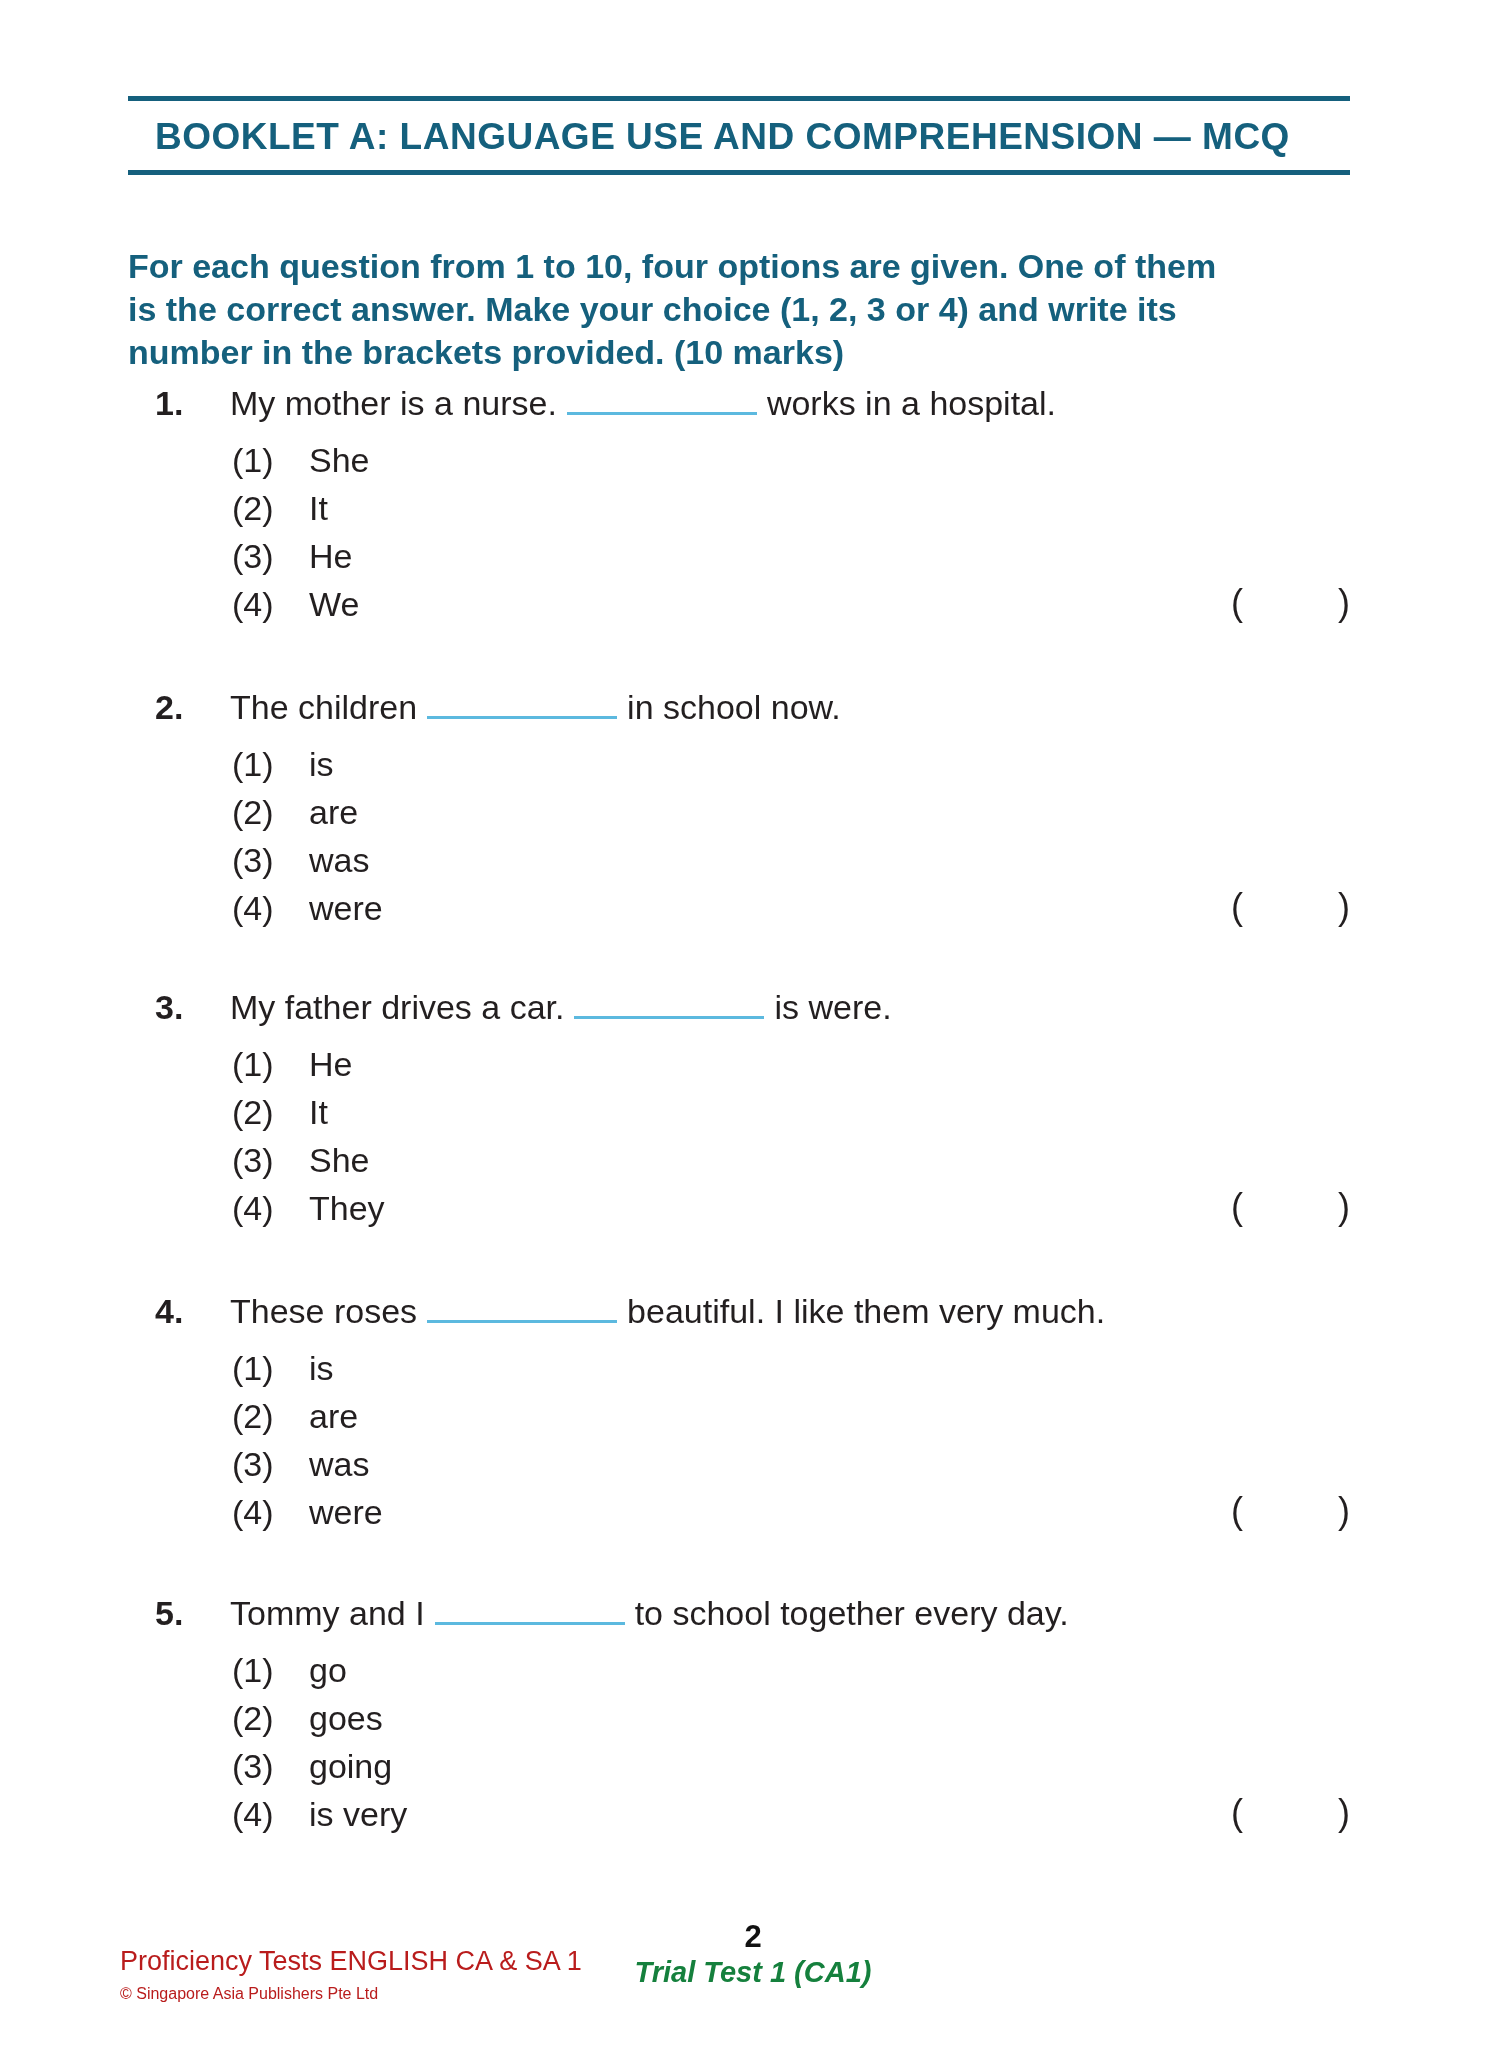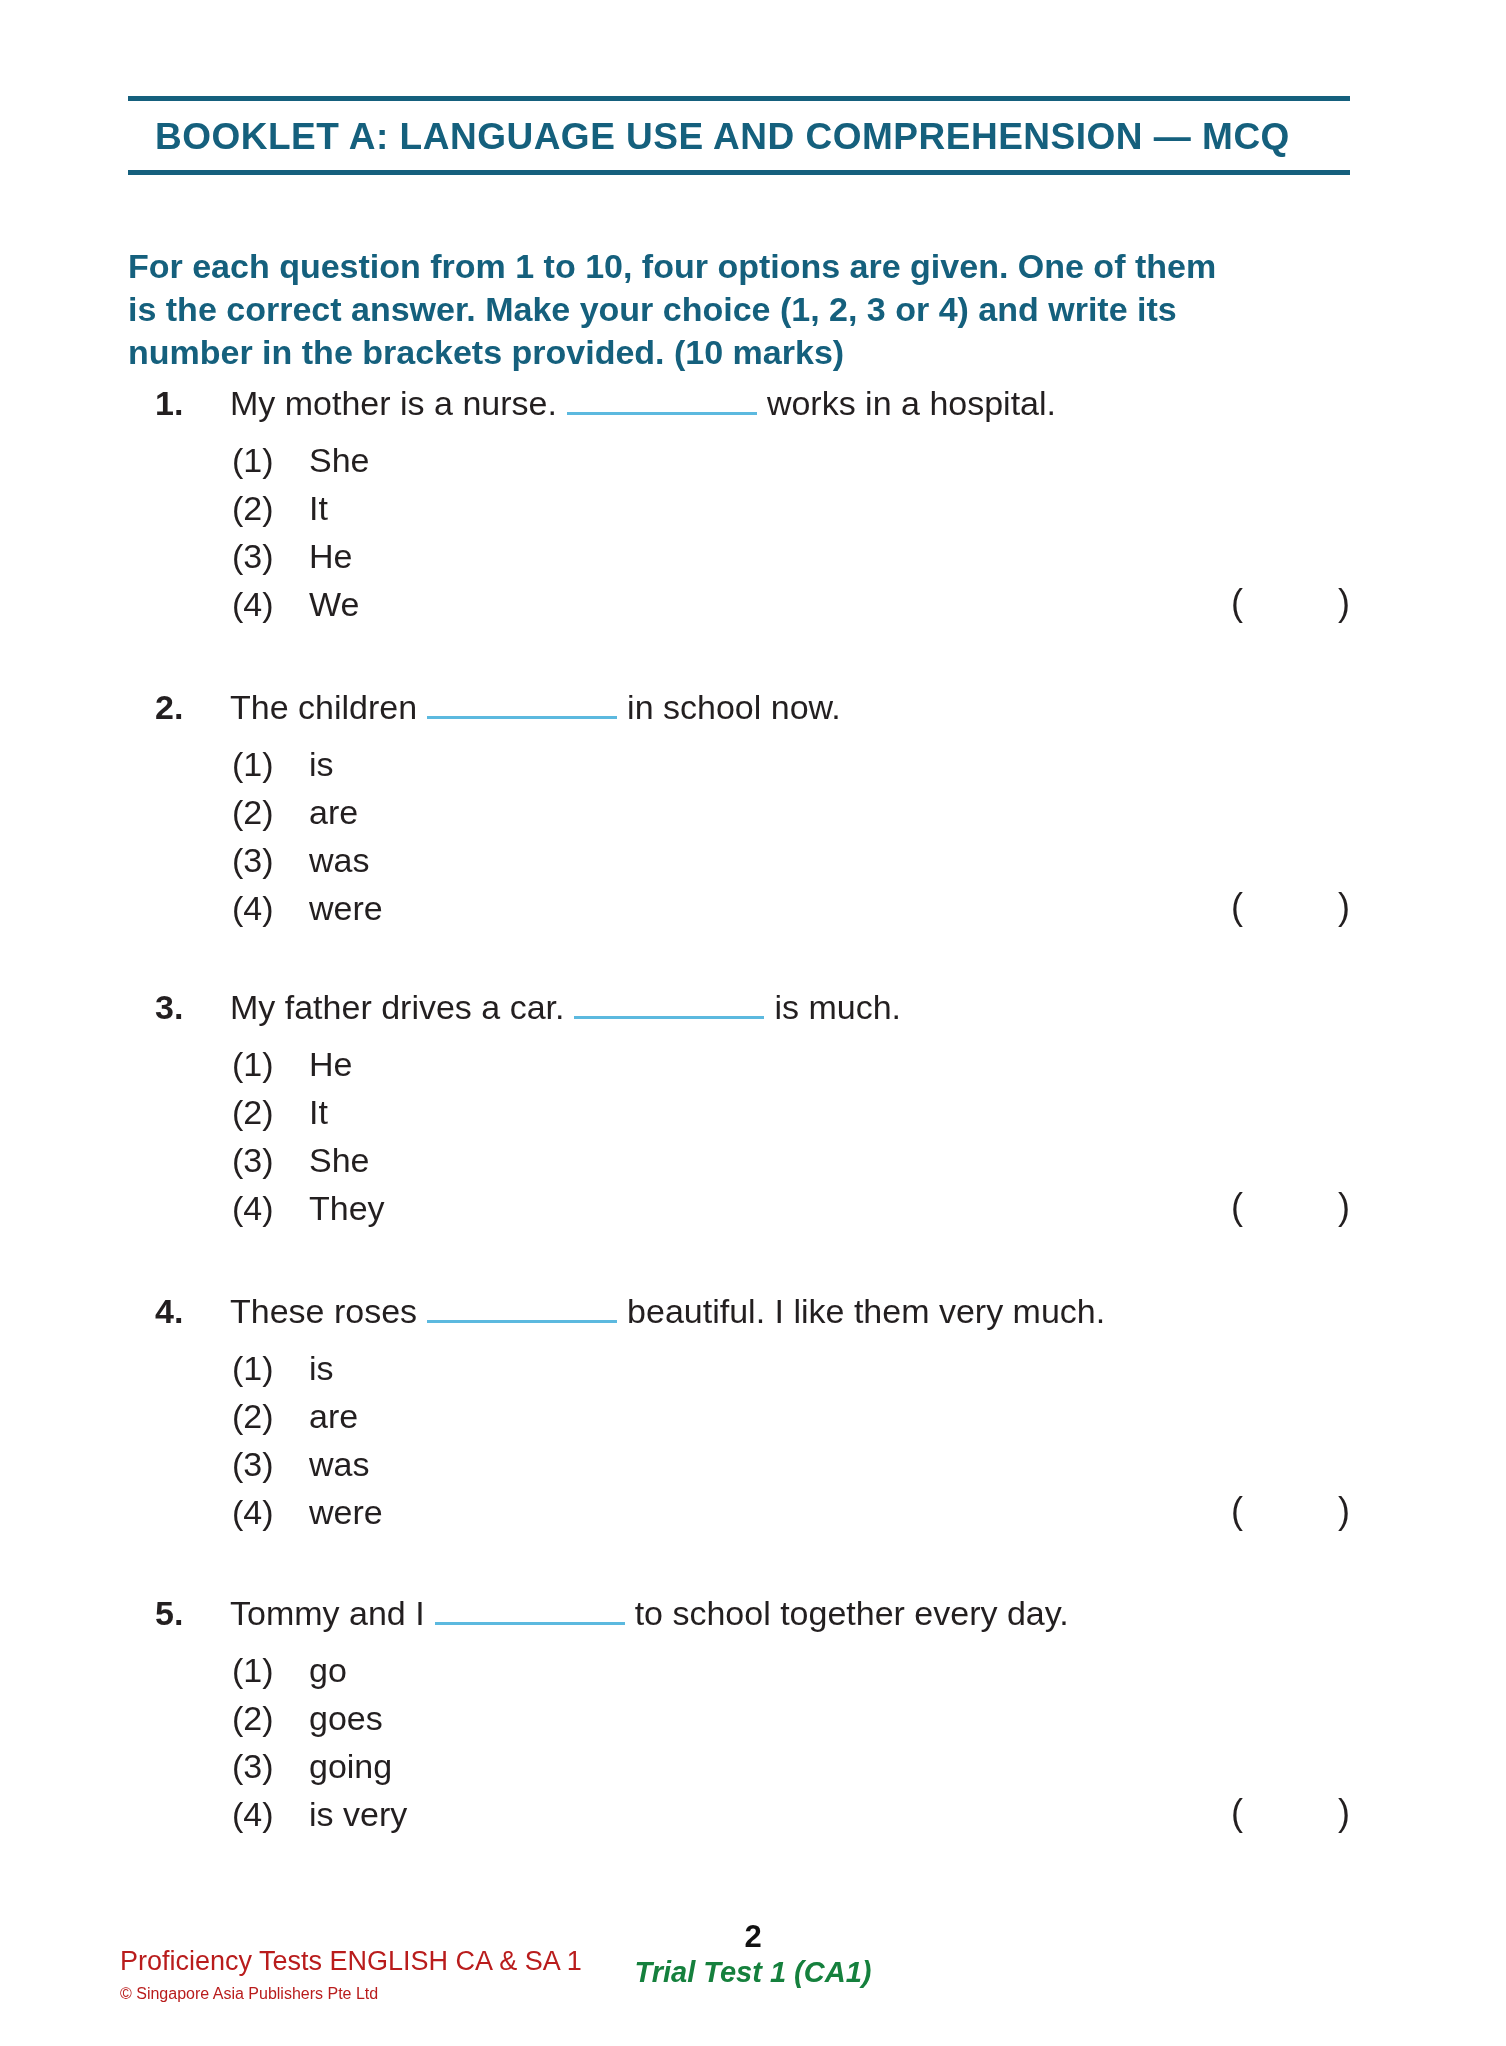--- a/index.html
+++ b/index.html
@@ -192,21 +192,21 @@
             <span>(</span>
             <span>)</span>
           </span>
       </div>
     </div>
   </div>
 
   <div class="question" style="top:986px">
     <div class="q-row">
       <span class="q-num">3.</span>
-      <span class="q-text"><span>My father drives a car.</span><span class="blank"></span><span>is much.</span></span>
+      <span class="q-text"><span>My father drives a car.</span><span class="blank"></span><span>is were.</span></span>
     </div>
     <div class="options">
       <div class="option-row">
         <span class="opt-label">(1)</span>
         <span class="opt-text">He</span>
       </div>
       <div class="option-row">
         <span class="opt-label">(2)</span>
         <span class="opt-text">It</span>
       </div>

